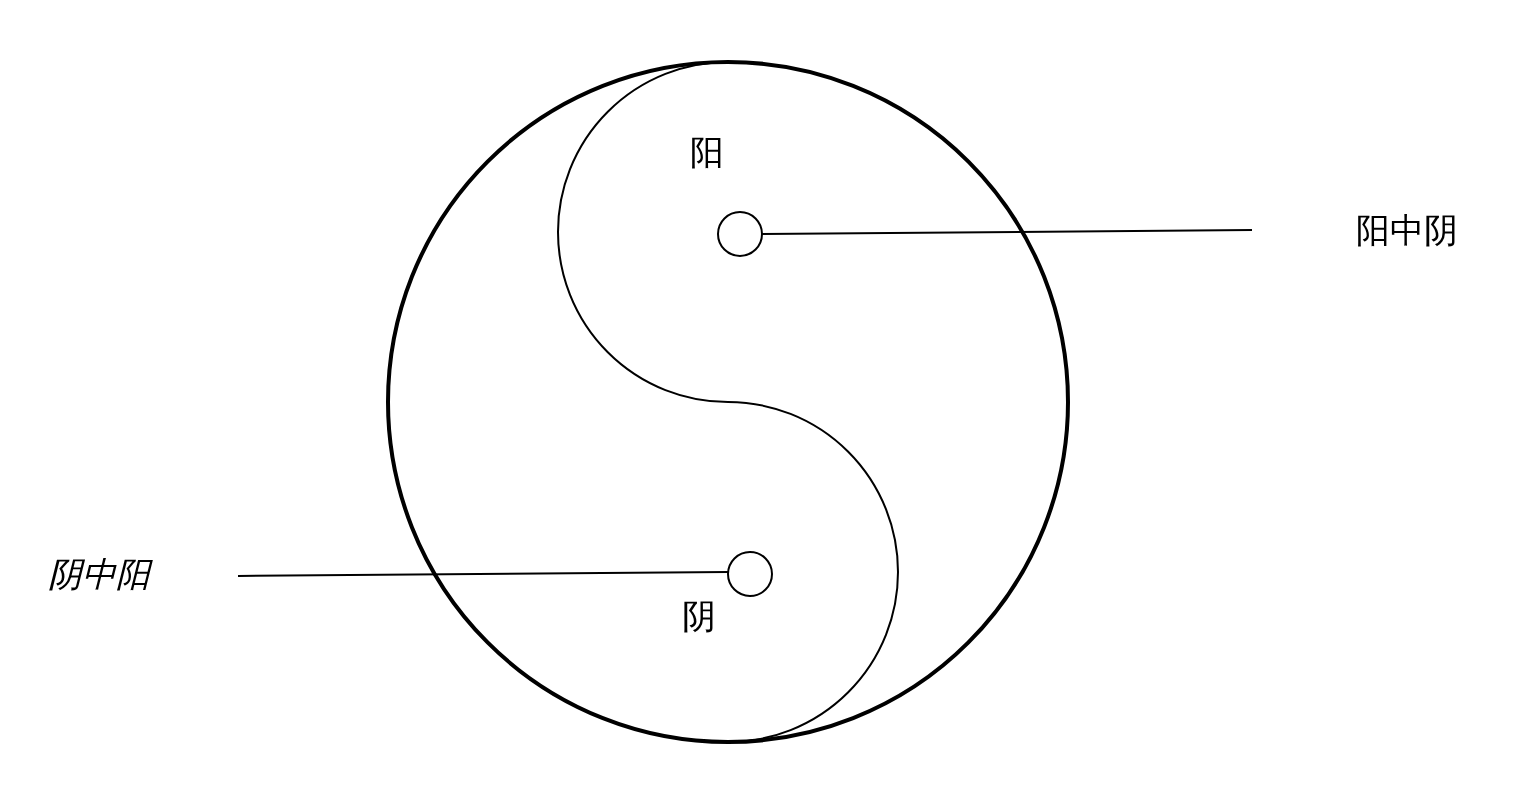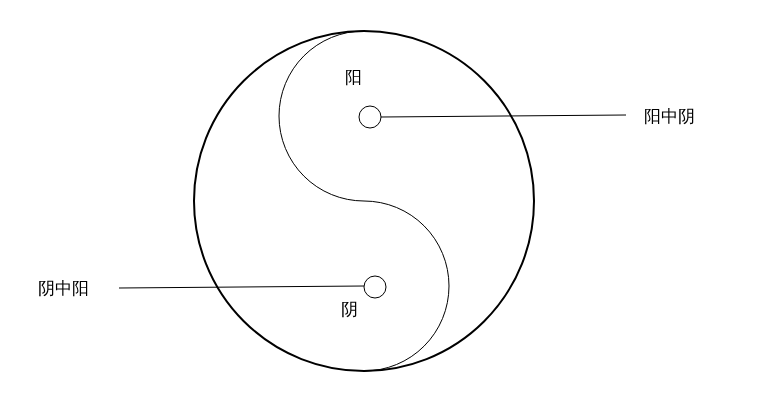--- a/index.html
+++ b/index.html
@@ -18,14 +18,14 @@
 
   <circle cx="370" cy="117" r="11" fill="#fff" stroke="#000" stroke-width="1"></circle>
   <circle cx="375" cy="287" r="11" fill="#fff" stroke="#000" stroke-width="1"></circle>
 
   <line x1="381" y1="117" x2="626" y2="115" stroke="#000" stroke-width="1"></line>
   <line x1="119" y1="288" x2="364" y2="286" stroke="#000" stroke-width="1"></line>
 </svg>
 
 <div class="lbl" style="left:345px; top:69px;">阳</div>
 <div class="lbl" style="left:341px; top:301px;">阴</div>
-<div class="lbl" style="left:644px; top:108px;">阳中阴</div>
-<div class="lbl" style="left:38px; top:280px;">阴中阳</div>
+<div class="lbl" style="left:678px; top:108px;">阳中阴</div>
+<div class="lbl" style="left:24px; top:280px;font-style:italic;">阴中阳</div>
 
 </body></html>

